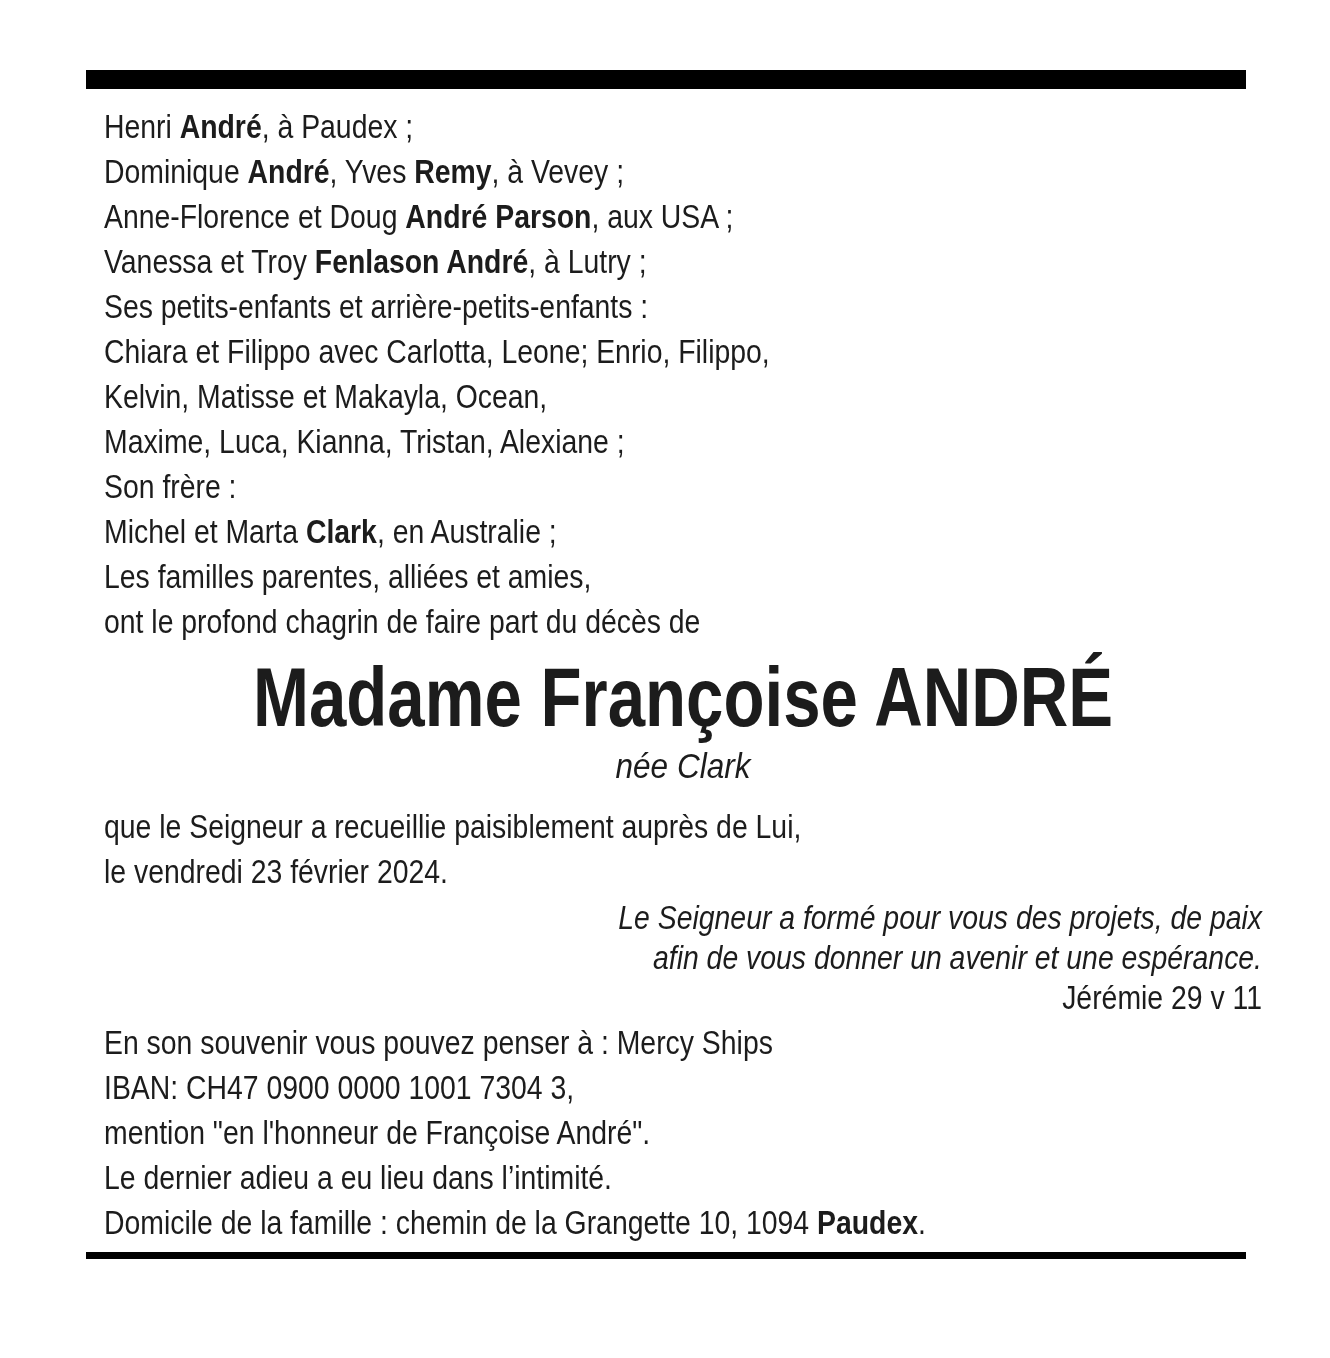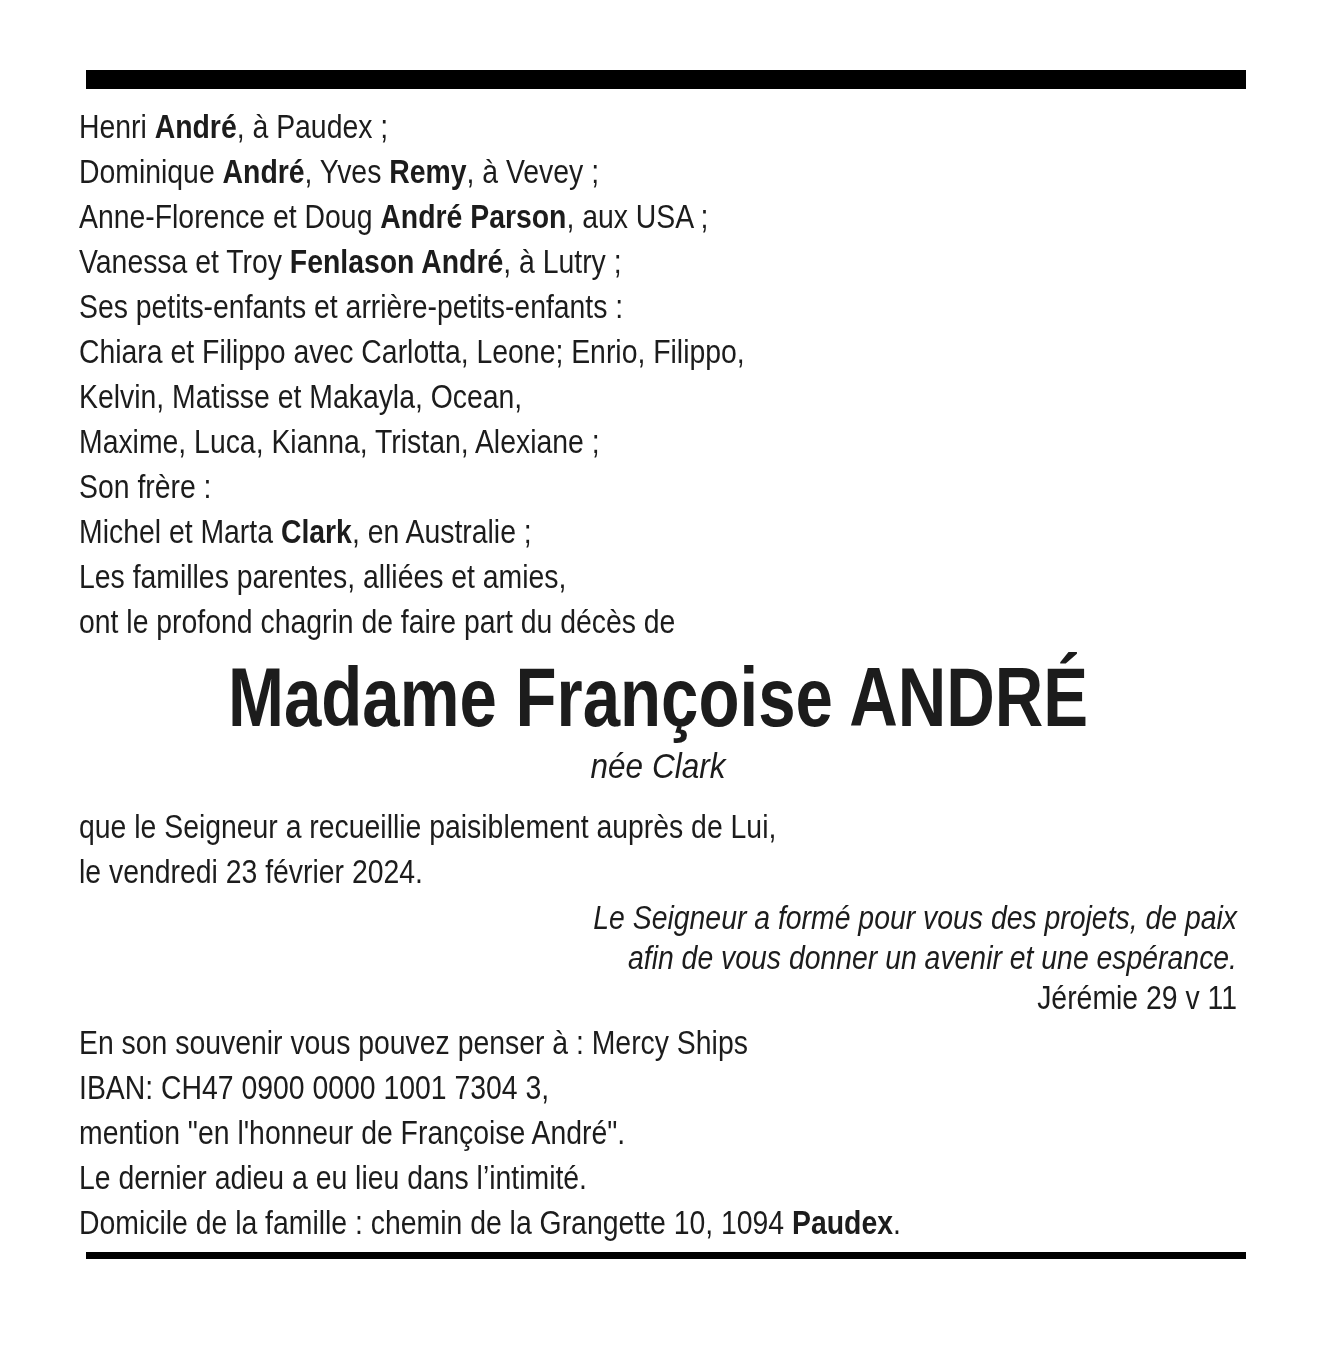--- a/index.html
+++ b/index.html
@@ -31,21 +31,21 @@
   .rule-bottom {
     position: absolute;
     left: 86px;
     top: 1252px;
     width: 1160px;
     height: 7px;
     background: #000000;
   }
   .content {
     position: absolute;
-    left: 79px;
+    left: 104px;
     top: 104px;
     width: 1158px;
   }
   p { margin: 0; }
   .b { font-weight: 700; }
 
   
   .intro, .death, .closing {
     transform: scaleX(0.86);
     transform-origin: 0 0;

